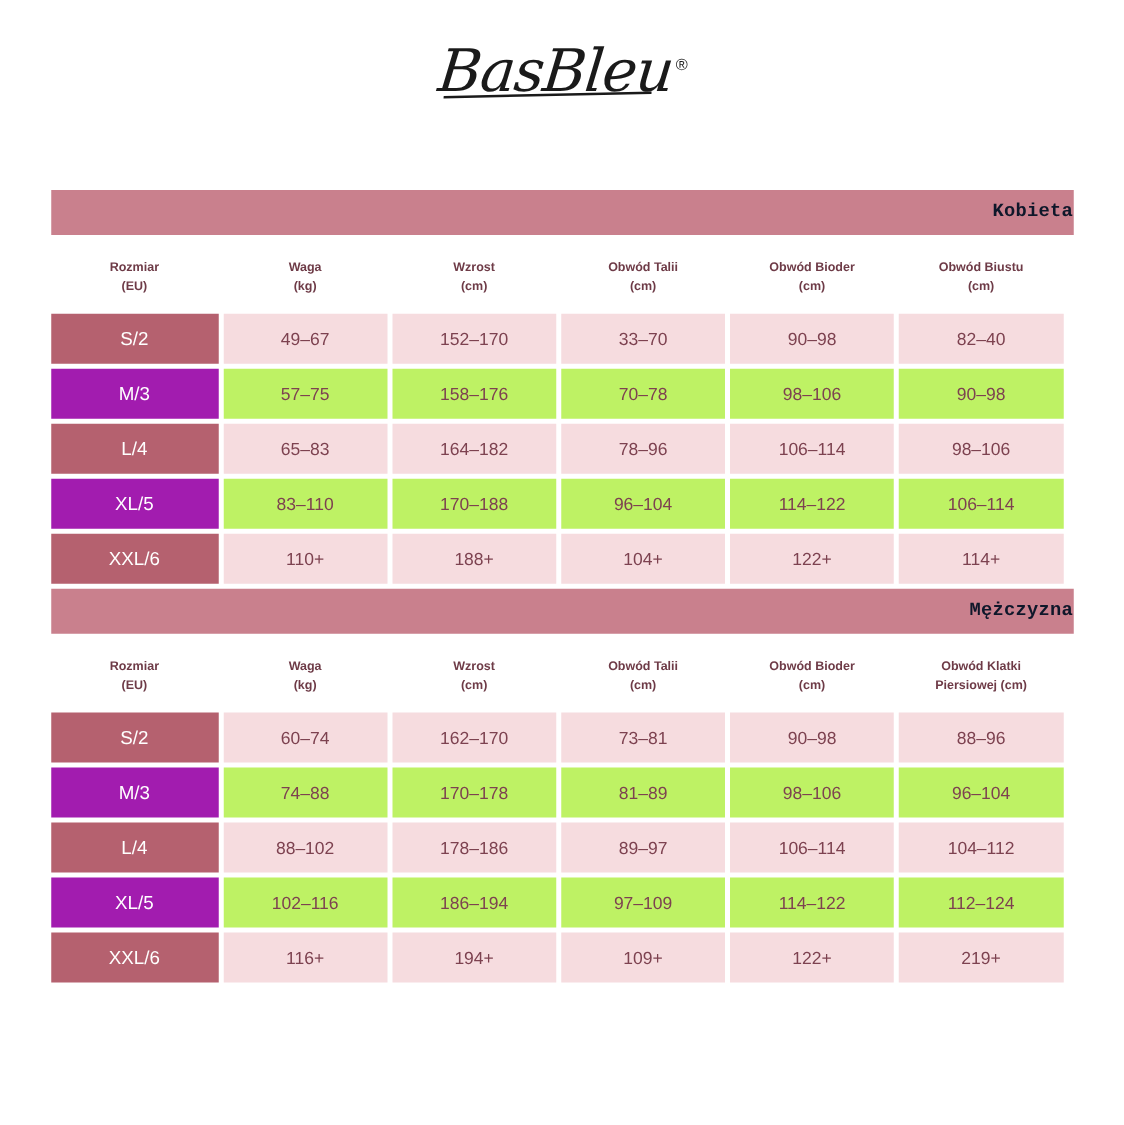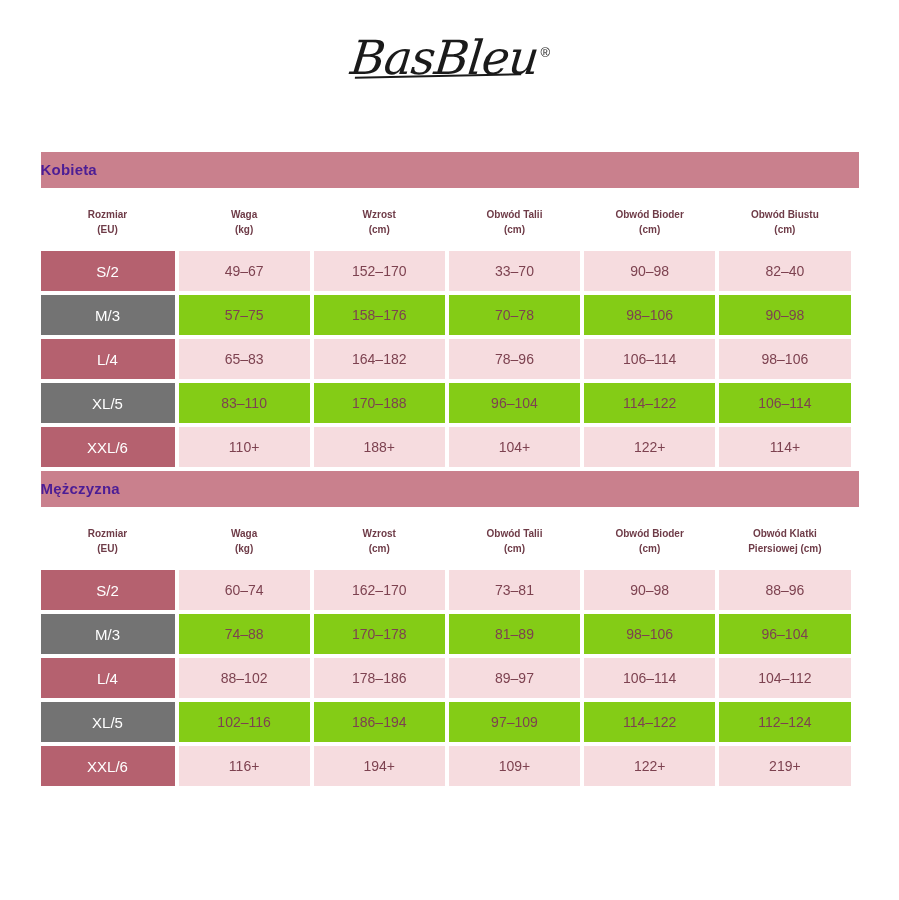--- a/index.html
+++ b/index.html
@@ -62,27 +62,28 @@
   
   .table-block {
     width: 818px;
     margin: 0 auto;
   }
   .block-1 { margin-top: 68px; }
   .block-2 { }
 
   .section-title {
     background: #c9808d;
-    color: #4c1d95;
-    text-align: left;
+    color: #0f172a;
+    text-align: right;
     font-size: 15px;
     font-weight: bold;
     letter-spacing: .2px;
     height: 36px;
     line-height: 36px;
+    font-family: Liberation Mono, monospace;
   }
 
   table {
     border-collapse: separate;
     border-spacing: 4px 4px;
     width: 100%;
     margin-left: -4px;
     margin-right: -4px;
     table-layout: fixed;
   }
@@ -114,24 +115,24 @@
     font-weight: normal;
     width: 134px;
   }
   td.val-cell {
     background: #f6dcdf;
     color: #7d4250;
     font-weight: normal;
     text-align: center;
   }
   tr.alt td.val-cell {
-    background: #84cc16;
+    background: #bef264;
   }
   tr.alt td.size-cell {
-    background: #737373;
+    background: #a21caf;
   }
   .col-size { width: 134px; }
 </style>
 </head>
 <body>
 
 <div class="page">
 
   <div class="logo-wrap">
     <span class="logo">

